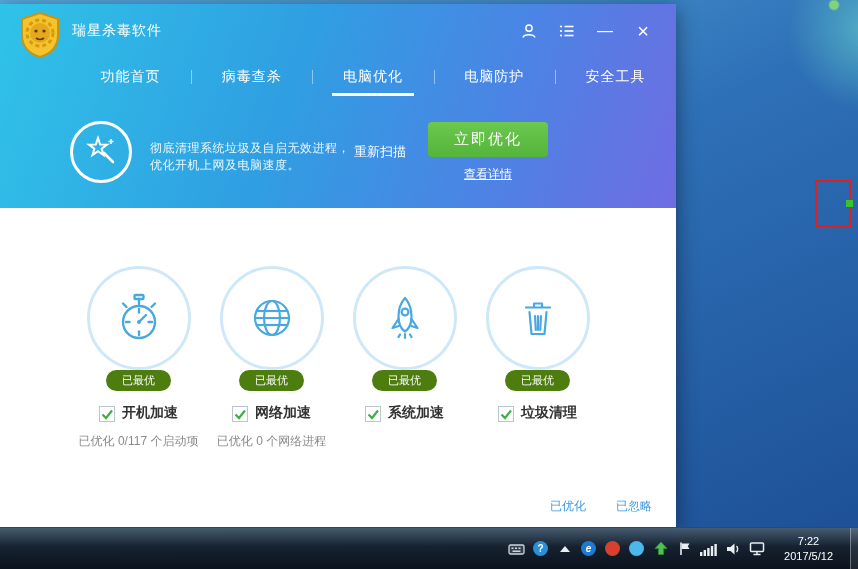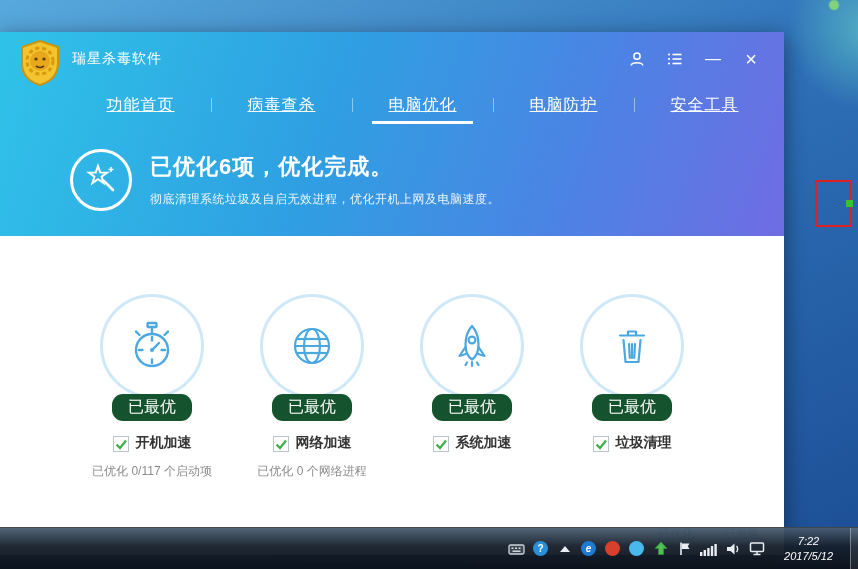--- a/index.html
+++ b/index.html
@@ -7,56 +7,56 @@
 
   .desktop{
     position:relative; width:858px; height:569px; overflow:hidden;
     background:
       radial-gradient(circle at 834px 5px, rgba(130,215,120,.95) 0 4px, rgba(130,215,120,0) 6px),
       radial-gradient(circle at 868px 30px, rgba(110,225,205,.55), rgba(110,225,205,0) 80px),
       linear-gradient(155deg,#58a9dd 0%, #2e70b7 45%, #1c4e94 100%);
   }
 
   .window{
-    position:absolute; left:0; top:4px; width:784px; height:523px;
-    background:#fff; box-shadow:0 5px 20px rgba(0,0,0,.45);margin-top:28px;
+    position:absolute; left:0; top:4px; width:676px; height:523px;
+    background:#fff; box-shadow:0 5px 20px rgba(0,0,0,.45);
   }
 
   .header{
     position:relative; height:204px;
     background:linear-gradient(110deg,#2fc3e8 0%, #2f9fe2 42%, #4b84e4 72%, #6f6ce2 100%);
   }
 
   .titlebar{ height:54px; display:flex; align-items:center; padding:0 22px 0 18px; }
   .logo{ width:44px; height:48px; margin-top:8px; flex:none; }
   .apptitle{ color:#fff; font-size:14px; margin-left:10px; letter-spacing:1px; }
   .winbtns{ margin-left:auto; display:flex; align-items:center; gap:16px; }
   .wbtn{ color:#fff; width:22px; height:22px; display:flex; align-items:center; justify-content:center; font-size:16px; cursor:pointer; }
 
   .tabs{ display:flex; padding-left:70px; height:38px; }
-  .tab{ width:141px; display:flex; align-items:center; justify-content:center; color:#fff; font-size:16px; position:relative; cursor:pointer; letter-spacing:1px;text-decoration:underline; }
+  .tab{ width:141px; display:flex; align-items:center; justify-content:center; color:#fff; font-size:14px; position:relative; cursor:pointer; letter-spacing:1px; }
   .tab + .tab::before{ content:""; position:absolute; left:0; top:12px; height:14px; width:1px; background:rgba(255,255,255,.45); }
   .tab.active::after{ content:""; position:absolute; left:20px; right:20px; bottom:0; height:3px; background:#fff; }
 
   .banner{ display:flex; align-items:center; padding-left:70px; height:112px; }
   .banner-icon{ width:62px; height:62px; border:3px solid #fff; border-radius:50%; display:flex; align-items:center; justify-content:center; flex:none; }
   .banner-text{ margin-left:18px; color:#fff; }
   .banner-title{ font-size:22px; font-weight:bold; letter-spacing:1px; }
   .banner-sub{ font-size:12px; margin-top:9px; color:rgba(255,255,255,.9); letter-spacing:.5px; }
   .banner-actions{ margin-left:auto; display:flex; align-items:center; gap:22px; padding-right:128px; }
   .rescan{ color:#fff; font-size:13px; cursor:pointer; white-space:nowrap; }
   .btncol{ display:flex; flex-direction:column; align-items:center; }
   .optimize{ background:linear-gradient(180deg,#6cc84e,#55b43a); color:#fff; border:none; border-radius:4px; font-size:15px; padding:8px 26px; cursor:pointer; letter-spacing:2px; white-space:nowrap; }
   .details{ color:#fff; font-size:12px; margin-top:9px; text-decoration:underline; cursor:pointer; }
 
   .content{ position:relative; height:319px; background:#fff; }
   .cards{ display:flex; justify-content:space-between; padding:58px 72px 0; }
   .card{ width:172px; text-align:center; }
   .circle{ width:104px; height:104px; border:3px solid #cfe8f8; border-radius:50%; margin:0 auto; display:flex; align-items:center; justify-content:center; background:#fff; }
-  .badge{ position:relative; display:inline-block; margin-top:-13px; background:#14532d; color:#fff; font-size:16px; padding:3px 16px; border-radius:11px; }
+  .badge{ position:relative; display:inline-block; margin-top:-13px; background:#4d7c0f; color:#fff; font-size:11px; padding:3px 16px; border-radius:11px; }
   .labelrow{ margin-top:13px; display:flex; align-items:flex-end; justify-content:center; gap:7px; }
   .checkbox{ width:16px; height:16px; border:1px solid #b8c6cf; background:#fff; display:flex; align-items:center; justify-content:center; cursor:pointer; }
   .cardlabel{ font-size:14px; font-weight:bold; color:#333; }
   .cardstatus{ margin-top:11px; font-size:12px; color:#8b8b8b; }
 
   .footer-links{ position:absolute; right:24px; bottom:12px; display:flex; gap:30px; font-size:12px; color:#3f9be0; }
   .footer-links span{ cursor:pointer; }
 
   .annotation{ position:absolute; left:815px; top:180px; width:36px; height:47px; border:2px solid #e02020; }
   .handle{ position:absolute; right:-4px; top:50%; margin-top:-4px; width:7px; height:7px; background:#35c42c; display:block; cursor:nwse-resize; }
@@ -68,21 +68,21 @@
     display:flex; align-items:center;
   }
   .tray{ margin-left:auto; display:flex; align-items:center; gap:7px; height:100%; }
   .ticon{ width:17px; height:17px; display:flex; align-items:center; justify-content:center; cursor:pointer; }
   .circ{ width:15px; height:15px; border-radius:50%; display:flex; align-items:center; justify-content:center; color:#fff; font-size:10px; font-weight:bold; line-height:1; }
   .c-help{ background:#2b8fd8; }
   .c-browser{ background:#1f7ad4; font-style:italic; }
   .c-red{ background:#d8402e; }
   .c-ie{ background:#49b8ea; }
   .tri-up{ width:0; height:0; border-left:5px solid transparent; border-right:5px solid transparent; border-bottom:6px solid #e8eef2; }
-  .clock{ color:#fff; font-size:11px; text-align:center; line-height:1.35; margin:0 10px 0 12px; cursor:pointer; white-space:nowrap;font-style:italic; }
+  .clock{ color:#fff; font-size:11px; text-align:center; line-height:1.35; margin:0 10px 0 12px; cursor:pointer; white-space:nowrap; }
   .showdesktop{ width:8px; height:100%; background:rgba(255,255,255,.08); border-left:1px solid rgba(255,255,255,.35); cursor:pointer; }
 </style>
 </head>
 <body>
 
 <div class="desktop">
 
   <div class="window">
     <div class="header">
 
@@ -138,22 +138,28 @@
 
       <div class="banner">
         <div class="banner-icon">
           <svg width="36" height="36" viewBox="0 0 36 36">
             <path d="M15 4 L17.2 10.4 L24 10.6 L18.6 14.6 L20.5 21 L15 17.2 L9.5 21 L11.4 14.6 L6 10.6 L12.8 10.4 Z" fill="none" stroke="#fff" stroke-width="2"></path>
             <line x1="21" y1="19" x2="30" y2="28" stroke="#fff" stroke-width="2.6" stroke-linecap="round"></line>
             <path d="M28 5 v5 M25.5 7.5 h5" stroke="#fff" stroke-width="1.5"></path>
           </svg>
         </div>
         <div class="banner-text">
-          <div class="banner-title">已优化6项，优化完成。</div>
           <div class="banner-sub">彻底清理系统垃圾及自启无效进程，优化开机上网及电脑速度。</div>
+        </div>
+        <div class="banner-actions">
+          <span class="rescan">重新扫描</span>
+          <div class="btncol">
+            <button class="optimize">立即优化</button>
+            <span class="details">查看详情</span>
+          </div>
         </div>
       </div>
     </div>
 
     <div class="content">
       <div class="cards">
 
         <div class="card">
           <div class="circle">
             <svg width="50" height="50" viewBox="0 0 50 50">

